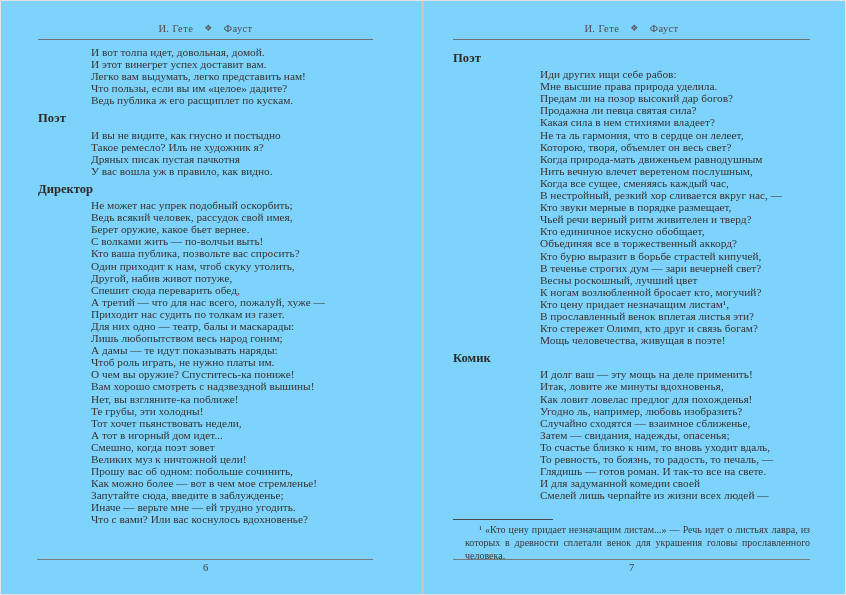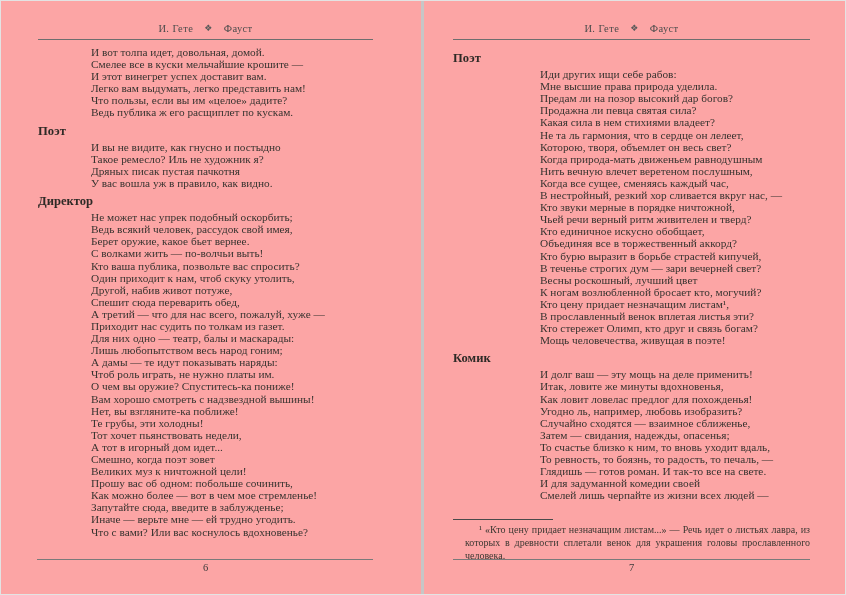--- a/index.html
+++ b/index.html
@@ -7,21 +7,21 @@
     position:relative;
     width:846px;height:595px;
     background:#ffffff;
     display:flex;
     font-family:"Liberation Serif","DejaVu Serif",serif;
     color:#383430;
     overflow:hidden;
     box-sizing:border-box;
     border:1px solid #e3e3e3;
   }
-  .page{position:relative;height:100%;background:#fca5a5;}
+  .page{position:relative;height:100%;background:#7dd3fc;}
   .page-left{width:420px;}
   .gutter{width:3px;height:100%;background:#c6c6c6;}
   .page-right{flex:1;}
 
   .running-header{
     position:absolute;top:22px;
     text-align:center;
     font-size:10.5px;color:#4c4c4c;
     letter-spacing:0.4px;
     white-space:nowrap;
@@ -93,21 +93,20 @@
 <div class="spread">
 
   <div class="page page-left">
     <div class="running-header">
       <span>И. Гете</span><span class="ornament">❖</span><span>Фауст</span>
     </div>
     <div class="header-rule"></div>
     <div class="body-area" id="body-left">
         <div class="stanza">
           <div class="verse-line">И вот толпа идет, довольная, домой.</div>
-          <div class="verse-line">Смелее все в куски мельчайшие крошите —</div>
           <div class="verse-line">И этот винегрет успех доставит вам.</div>
           <div class="verse-line">Легко вам выдумать, легко представить нам!</div>
           <div class="verse-line">Что пользы, если вы им «целое» дадите?</div>
           <div class="verse-line">Ведь публика ж его расщиплет по кускам.</div>
         </div>
         <div class="speaker">Поэт</div>
         <div class="stanza">
           <div class="verse-line">И вы не видите, как гнусно и постыдно</div>
           <div class="verse-line">Такое ремесло? Иль не художник я?</div>
           <div class="verse-line">Дряных писак пустая пачкотня</div>
@@ -162,21 +161,21 @@
           <div class="verse-line">Мне высшие права природа уделила.</div>
           <div class="verse-line">Предам ли на позор высокий дар богов?</div>
           <div class="verse-line">Продажна ли певца святая сила?</div>
           <div class="verse-line">Какая сила в нем стихиями владеет?</div>
           <div class="verse-line">Не та ль гармония, что в сердце он лелеет,</div>
           <div class="verse-line">Которою, творя, объемлет он весь свет?</div>
           <div class="verse-line">Когда природа-мать движеньем равнодушным</div>
           <div class="verse-line">Нить вечную влечет веретеном послушным,</div>
           <div class="verse-line">Когда все сущее, сменяясь каждый час,</div>
           <div class="verse-line">В нестройный, резкий хор сливается вкруг нас, —</div>
-          <div class="verse-line">Кто звуки мерные в порядке ничтожной,</div>
+          <div class="verse-line">Кто звуки мерные в порядке размещает,</div>
           <div class="verse-line">Чьей речи верный ритм живителен и тверд?</div>
           <div class="verse-line">Кто единичное искусно обобщает,</div>
           <div class="verse-line">Объединяя все в торжественный аккорд?</div>
           <div class="verse-line">Кто бурю выразит в борьбе страстей кипучей,</div>
           <div class="verse-line">В теченье строгих дум — зари вечерней свет?</div>
           <div class="verse-line">Весны роскошный, лучший цвет</div>
           <div class="verse-line">К ногам возлюбленной бросает кто, могучий?</div>
           <div class="verse-line">Кто цену придает незначащим листам¹,</div>
           <div class="verse-line">В прославленный венок вплетая листья эти?</div>
           <div class="verse-line">Кто стережет Олимп, кто друг и связь богам?</div>

